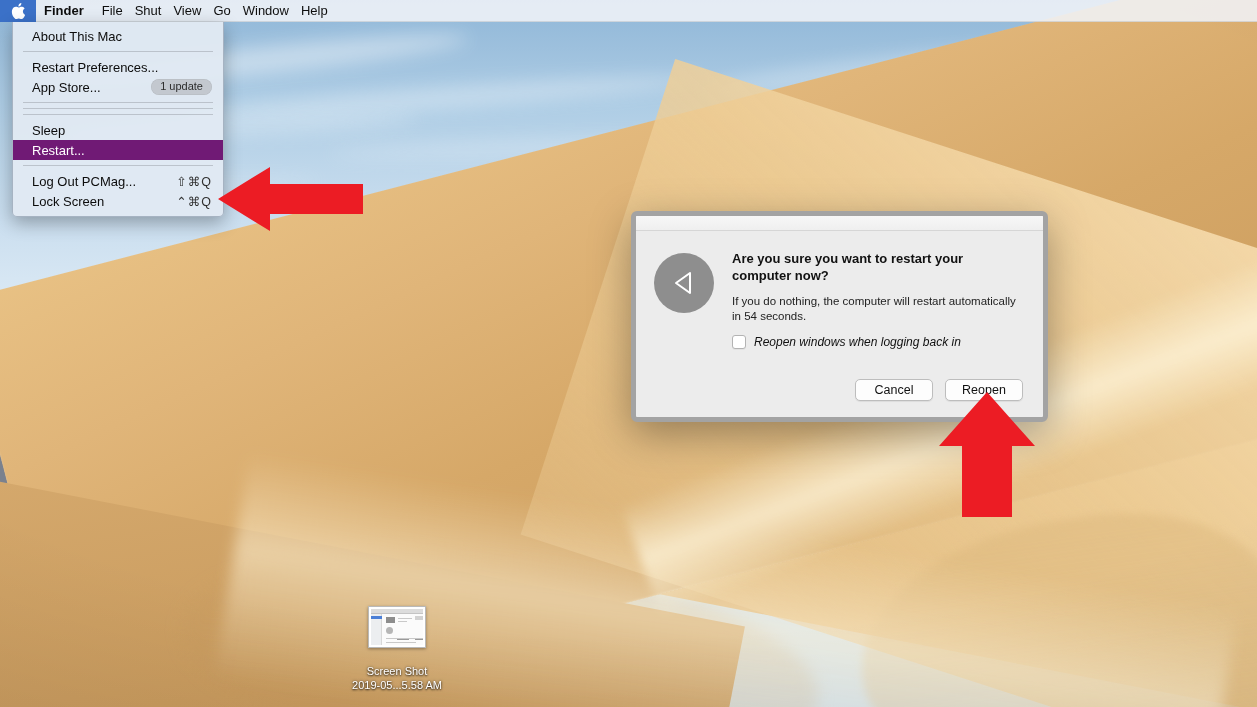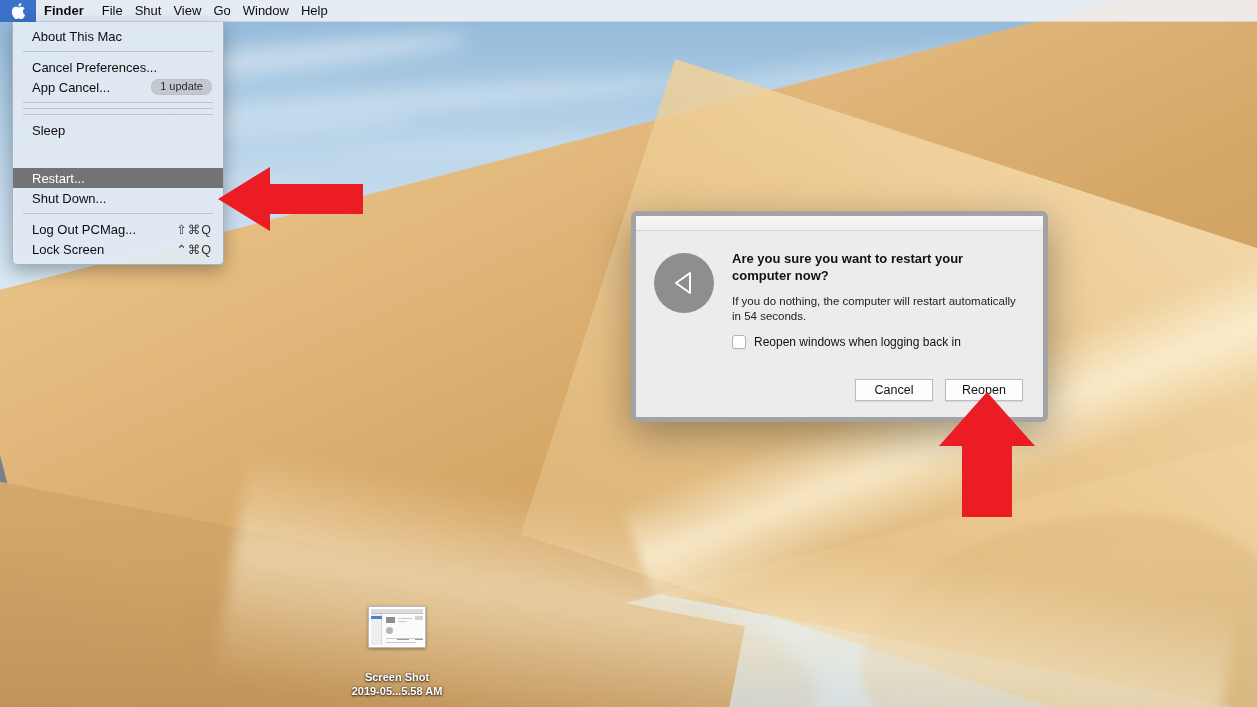--- a/index.html
+++ b/index.html
@@ -121,21 +121,21 @@
     border-radius:0 0 5px 5px;
     box-shadow:0 6px 18px rgba(0,0,0,0.30);
     padding:4px 0 5px 0;
     font-size:13px; color:#0c0c0c;
     z-index:45;
   }
   .menu-row {
     display:flex; align-items:center; justify-content:space-between;
     height:20px; padding:0 11px 0 19px; white-space:nowrap;
   }
-  .menu-row.sel { background:#737373; color:#fff;margin-top:28px; }
+  .menu-row.sel { background:#701a75; color:#fff; }
   .menu-row .shortcut { font-size:12.5px; color:#303030; letter-spacing:1px; }
   .menu-sep { height:1px; background:rgba(0,0,0,0.16); margin:5px 10px 5px 10px; }
   .badge {
     background:#c3c8cf; color:#2c2c2c; border-radius:9px;
     font-size:11px; padding:1px 9px 2px 9px; line-height:13px;
     box-shadow:inset 0 0 0 .5px rgba(0,0,0,0.08);
   }
   .arrow-right { font-size:10px; color:#111; }
 
   
@@ -160,34 +160,34 @@
   }
   .dlg-text { flex:1; padding-top:2px; }
   .dlg-title {
     font-size:13px; font-weight:bold; color:#111; line-height:17px;
     max-width:252px;
   }
   .dlg-sub {
     font-size:11.5px; color:#222; line-height:15px; margin-top:10px;
     max-width:300px;
   }
-  .dlg-check { display:flex; align-items:center; margin-top:11px; }
+  .dlg-check { display:flex; align-items:center; margin-top:11px;font-style:italic; }
   .cbox {
     width:14px; height:14px; background:#fff; border:1px solid #b3b3b3;
     border-radius:3px; margin-right:8px; flex:0 0 14px;
     box-shadow:0 1px 0 rgba(0,0,0,0.04);
   }
   .cbox-label { font-size:12px; color:#111; }
   .dlg-buttons {
     position:absolute; right:20px; bottom:16px;
     display:flex; gap:12px;
   }
   .btn {
     min-width:78px; height:22px; background:#fdfdfd;
-    border:1px solid #bdbdbd; border-radius:0;
+    border:1px solid #bdbdbd; border-radius:5px;
     font-size:12.5px; color:#111;
     display:flex; align-items:center; justify-content:center;
     box-shadow:0 1px 1px rgba(0,0,0,0.07);
     padding:0 12px;
   }
 
   
   .arrow-svg { position:absolute; z-index:60; }
   #arrow-left  { left:218px; top:166px; }
   #arrow-up    { left:938px; top:392px; }
@@ -203,23 +203,23 @@
     box-shadow:0 1px 3px rgba(0,0,0,0.35);
     padding:2px; position:relative; overflow:hidden;
   }
   .thumb-inner { width:100%; height:100%; background:#fbfbfb; position:relative; overflow:hidden; }
   .t-bar { position:absolute; left:0; top:0; right:0; height:5px; background:#dcdcdc; border-bottom:1px solid #c4c4c4;}
   .t-side { position:absolute; left:0; top:5px; bottom:0; width:11px; background:#eceef0; border-right:1px solid #d8d8d8;}
   .t-sel { position:absolute; left:0; top:7px; width:11px; height:3px; background:#4b7fd6;}
   .t-line { position:absolute; background:#c9c9c9; height:1px; }
   .t-blk { position:absolute; background:#8d8d8d; }
   .icon-label {
-    margin-top:22px; font-size:11px; color:#fff; line-height:14px;
+    margin-top:16px; font-size:11px; color:#fff; line-height:14px;
     text-shadow:0 1px 2px rgba(0,0,0,0.75), 0 0 3px rgba(0,0,0,0.55);
-    font-weight:bold;
+    font-weight:normal;
   }
 </style>
 </head>
 <body>
 
 <div id="desktop">
   <div class="sky"></div>
   <div class="cloud c1"></div>
   <div class="cloud c2"></div>
   <div class="cloud c3"></div>
@@ -289,43 +289,40 @@
 
 <div id="apple-menu">
 
   <div class="menu-row">
     <span>About This Mac</span>
   </div>
 
   <div class="menu-sep"></div>
 
   <div class="menu-row">
-    <span>Cancel Preferences...</span>
-  </div>
-  <div class="menu-row">
-    <span>App Cancel...</span>
+    <span>Restart Preferences...</span>
+  </div>
+  <div class="menu-row">
+    <span>App Store...</span>
     <span class="badge">1 update</span>
   </div>
 
   <div class="menu-sep"></div>
 
 
   <div class="menu-sep"></div>
 
 
   <div class="menu-sep"></div>
 
   <div class="menu-row">
     <span>Sleep</span>
   </div>
   <div class="menu-row sel">
     <span>Restart...</span>
-  </div>
-  <div class="menu-row">
-    <span>Shut Down...</span>
   </div>
 
   <div class="menu-sep"></div>
 
   <div class="menu-row">
     <span>Log Out PCMag...</span>
     <span class="shortcut">⇧⌘Q</span>
   </div>
   <div class="menu-row">
     <span>Lock Screen</span>

